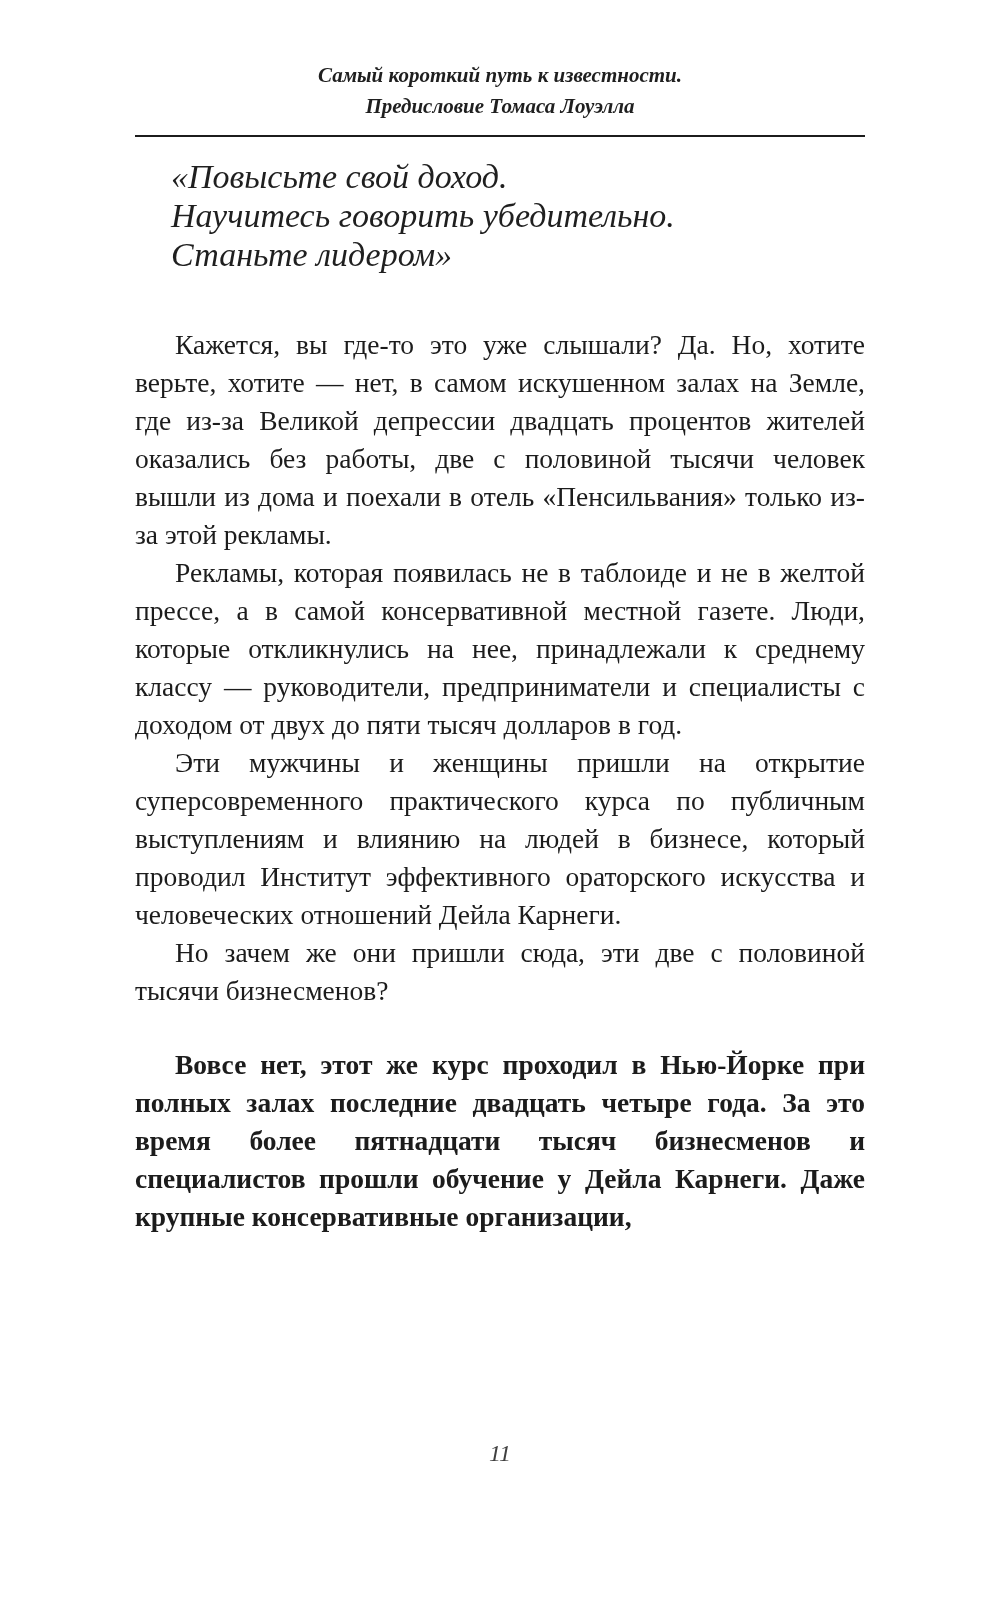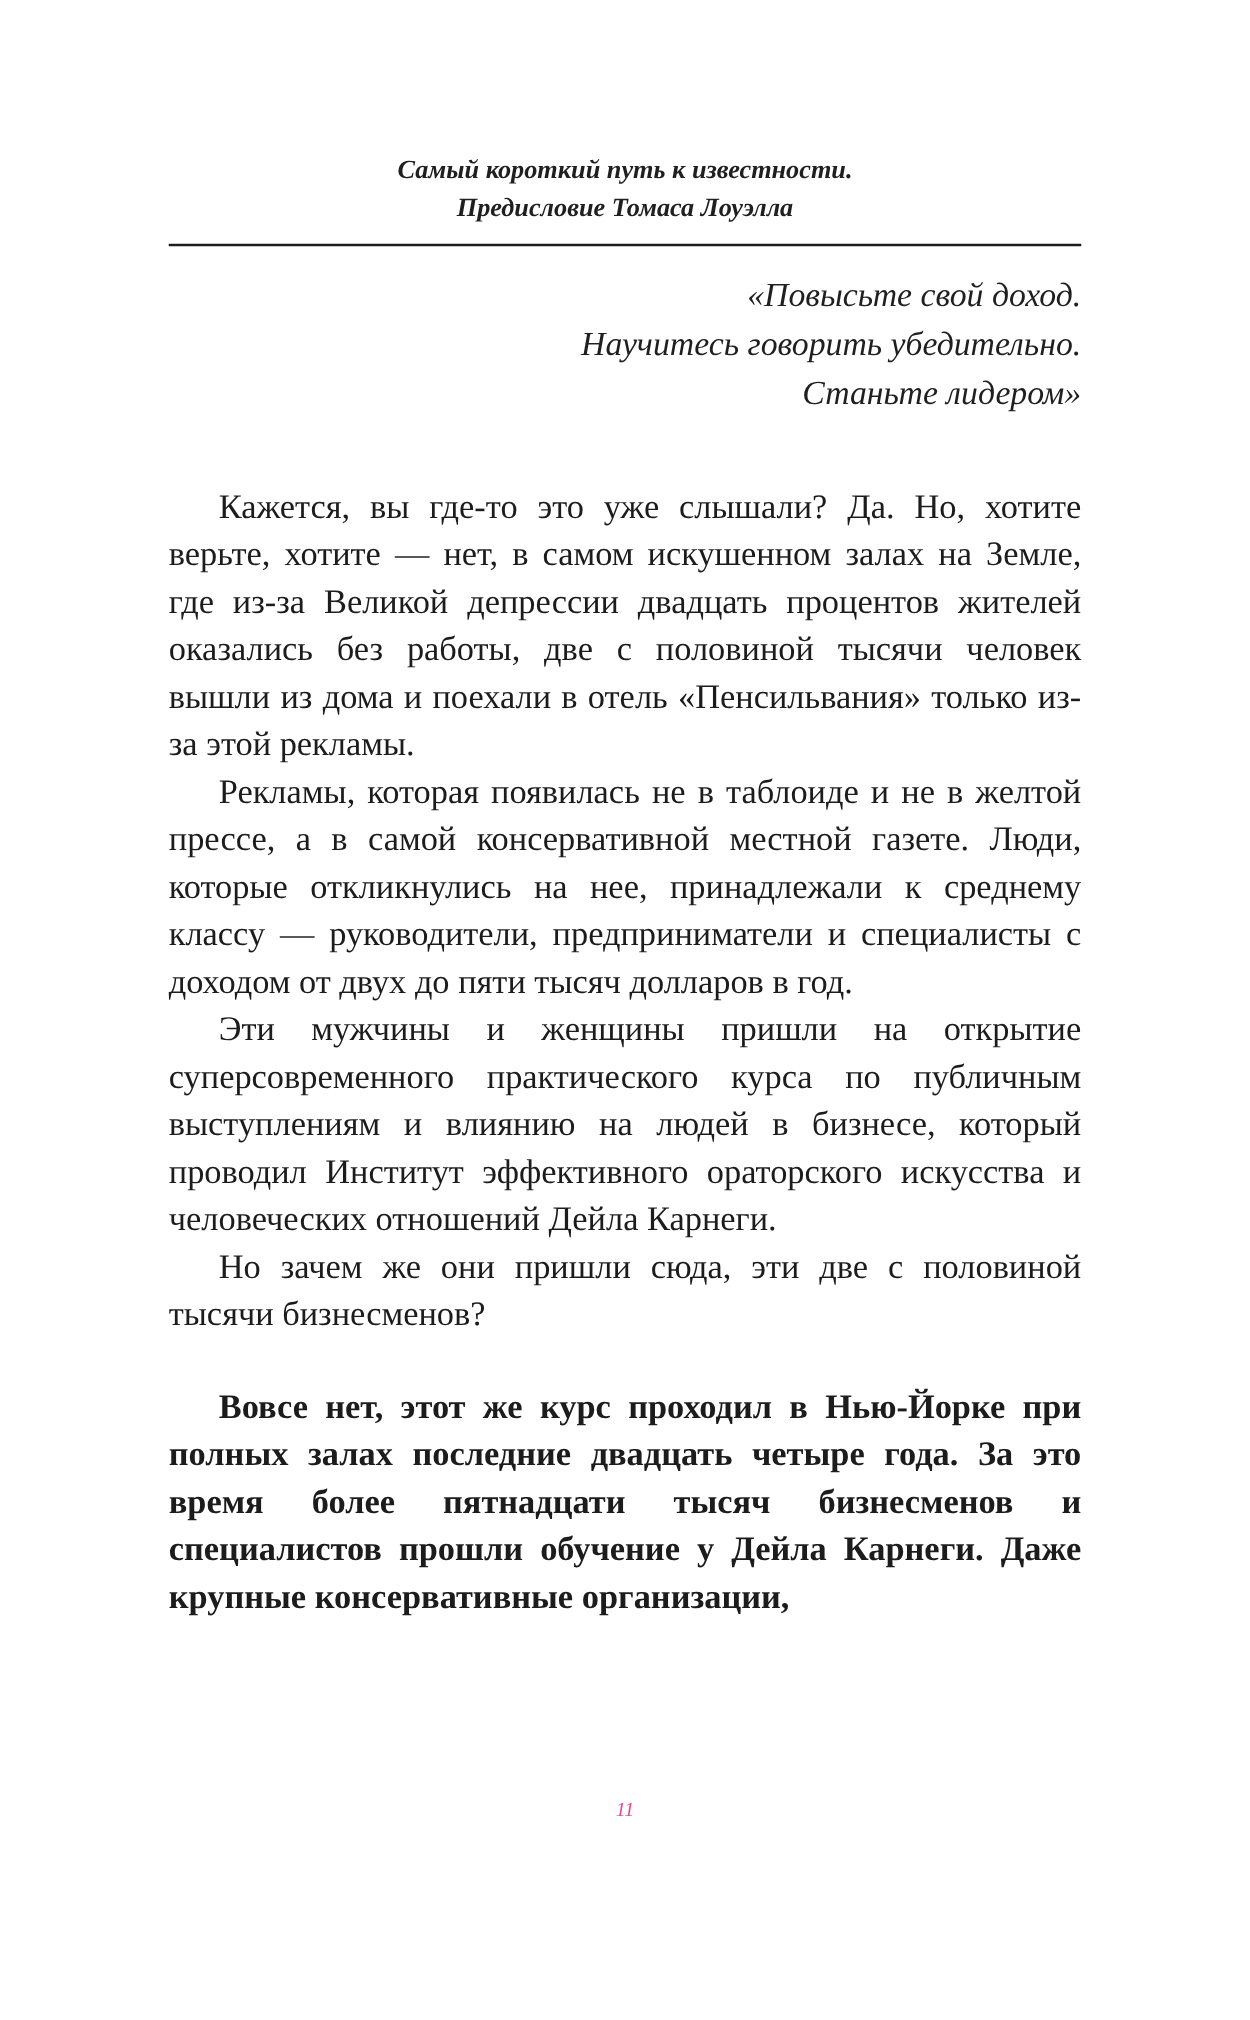--- a/index.html
+++ b/index.html
@@ -12,43 +12,42 @@
     height: 1616px;
     font-family: "Liberation Serif", "DejaVu Serif", serif;
     color: #1c1c1c;
     overflow: hidden;
   }
   .page {
     position: relative;
     width: 1000px;
     height: 1616px;
     box-sizing: border-box;
-    padding: 120px 135px 0 135px;
+    padding: 60px 135px 0 135px;
   }
   .chapter-header {
     text-align: center;
     font-style: italic;
     font-weight: bold;
     font-size: 21px;
     line-height: 31px;
     color: #1f1f1f;
   }
   .divider {
     border: none;
     border-top: 2px solid #1c1c1c;
     margin: 13px 0 0 0;
     height: 0;
   }
   .epigraph {
     margin: 20px 0 0 36px;
     font-style: italic;
-    font-size: 27px;
+    font-size: 34px;
     line-height: 39px;
     color: #1f1f1f;
-    text-align: right;
   }
   .body-text {
     margin-top: 52px;
     font-size: 27.5px;
     line-height: 38px;
     text-align: justify;
     hyphens: auto;
     -webkit-hyphens: auto;
   }
   .para {
@@ -59,22 +58,22 @@
     font-weight: bold;
     margin-top: 36px;
   }
   .page-number {
     position: absolute;
     left: 0;
     right: 0;
     top: 1440px;
     text-align: center;
     font-style: italic;
-    font-size: 16px;
-    color: #ec4899;
+    font-size: 24px;
+    color: #404040;
   }
 </style>
 </head>
 <body>
 
 <div class="page">
 
   <div class="chapter-header">
     <div>Самый короткий путь к известности.</div>
     <div>Предисловие Томаса Лоуэлла</div>

